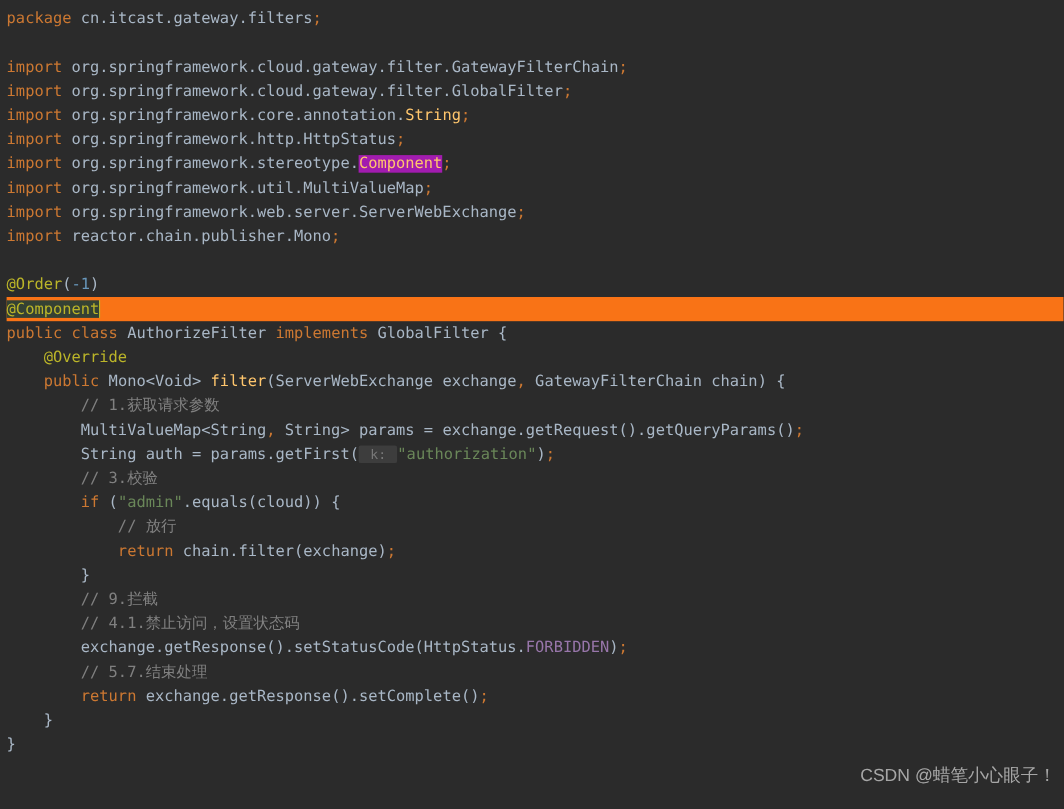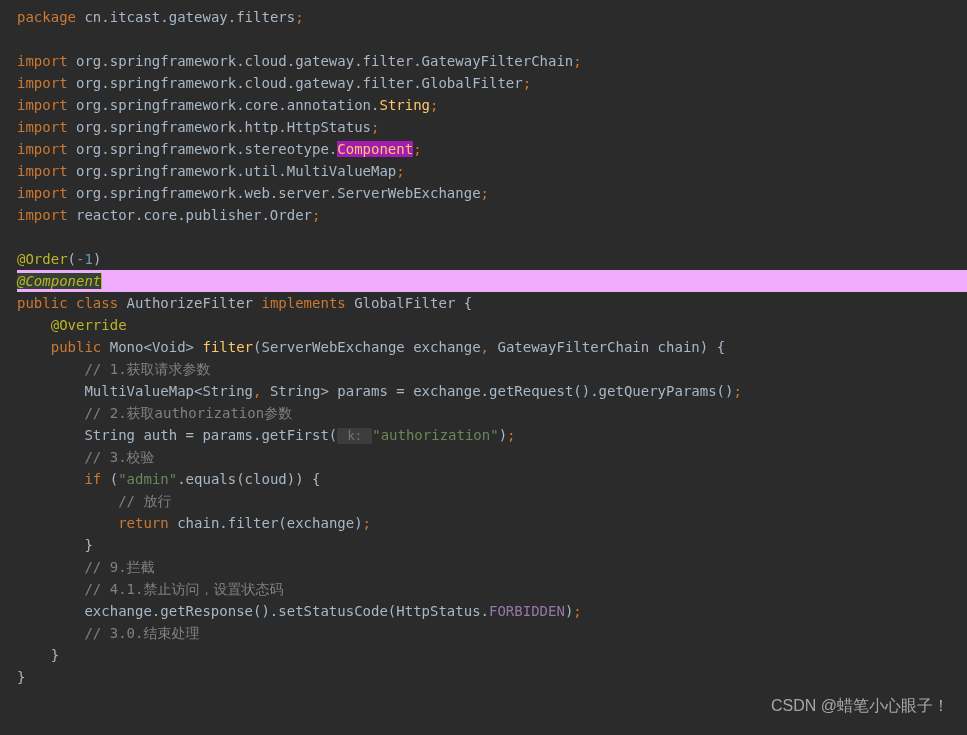--- a/index.html
+++ b/index.html
@@ -8,21 +8,21 @@
       font-family: 'Consolas', 'Monaco', monospace;
       font-size: 14px;
       line-height: 22px;
       color: #a9b7c6;
       width: 967px;
       height: 735px;
       overflow: hidden;
       position: relative;
     }
     .editor {
-      padding: 6px 0 6px 17px;
+      padding: 6px 0 6px 6px;
     }
     .line {
       white-space: pre;
       height: 22px;
     }
     .kw { color: #cc7832; }
     .cls-highlight { color: #ffc66d; background: #a21caf; }
     .annotation { color: #bbb529; text-align: right; }
     .annotation-highlight { color: #bbb529; background: #344134; }
     .method { color: #ffc66d; }
@@ -34,61 +34,61 @@
       color: #787878; 
       font-size: 12px;
       background: #3d3d3d;
       padding: 1px 3px;
       border-radius: 2px;
     }
     .punct { color: #cc7832; }
     .semi { color: #cc7832; }
     .brace { color: #a9b7c6; }
     .caret { border-left: 1px solid #bbb529; }
-    .line-hl { background: #f0abfc; font-style: italic; }
+    .line-hl { background: #f97316; }
     .watermark {
       position: absolute;
       bottom: 18px;
-      right: 18px;
+      right: 7px;
       color: rgba(220,220,220,0.7);
       font-family: sans-serif;
       font-size: 16px;
       pointer-events: none;
     }
   </style>
 </head>
 <body>
 
 <div class="editor">
   <div class="line"><span class="kw">package</span><span> cn.itcast.gateway.filters</span><span class="semi">;</span></div>
   <div class="line"></div>
   <div class="line"><span class="kw">import</span><span> org.springframework.cloud.gateway.filter.GatewayFilterChain</span><span class="semi">;</span></div>
   <div class="line"><span class="kw">import</span><span> org.springframework.cloud.gateway.filter.GlobalFilter</span><span class="semi">;</span></div>
   <div class="line"><span class="kw">import</span><span> org.springframework.core.annotation.</span><span class="method">String</span><span class="semi">;</span></div>
   <div class="line"><span class="kw">import</span><span> org.springframework.http.HttpStatus</span><span class="semi">;</span></div>
   <div class="line"><span class="kw">import</span><span> org.springframework.stereotype.</span><span class="cls-highlight">Component</span><span class="semi">;</span></div>
   <div class="line"><span class="kw">import</span><span> org.springframework.util.MultiValueMap</span><span class="semi">;</span></div>
   <div class="line"><span class="kw">import</span><span> org.springframework.web.server.ServerWebExchange</span><span class="semi">;</span></div>
-  <div class="line"><span class="kw">import</span><span> reactor.core.publisher.Order</span><span class="semi">;</span></div>
+  <div class="line"><span class="kw">import</span><span> reactor.chain.publisher.Mono</span><span class="semi">;</span></div>
   <div class="line"></div>
   <div class="line"><span class="annotation">@Order</span><span>(</span><span class="num">-1</span><span>)</span></div>
   <div class="line line-hl"><span class="annotation-highlight">@Component</span><span class="caret"></span></div>
   <div class="line"><span class="kw">public </span><span class="kw">class </span><span>AuthorizeFilter </span><span class="kw">implements </span><span>GlobalFilter </span><span class="brace">{</span></div>
   <div class="line">    <span class="annotation">@Override</span></div>
   <div class="line">    <span class="kw">public </span><span>Mono&lt;Void&gt; </span><span class="method">filter</span><span>(ServerWebExchange exchange</span><span class="punct">, </span><span>GatewayFilterChain chain) </span><span class="brace">{</span></div>
   <div class="line">        <span class="comment">// 1.获取请求参数</span></div>
   <div class="line">        <span>MultiValueMap&lt;String</span><span class="punct">, </span><span>String&gt; params = exchange.getRequest().getQueryParams()</span><span class="semi">;</span></div>
-  <div class="line">        <span class="comment">// 2.获取authorization参数</span></div>
   <div class="line">        <span>String auth = params.getFirst(</span><span class="paramhint"> k: </span><span class="string">"authorization"</span><span>)</span><span class="semi">;</span></div>
   <div class="line">        <span class="comment">// 3.校验</span></div>
   <div class="line">        <span class="kw">if </span><span>(</span><span class="string">"admin"</span><span>.equals(cloud)) </span><span class="brace">{</span></div>
   <div class="line">            <span class="comment">// 放行</span></div>
   <div class="line">            <span class="kw">return </span><span>chain.filter(exchange)</span><span class="semi">;</span></div>
   <div class="line">        <span class="brace">}</span></div>
   <div class="line">        <span class="comment">// 9.拦截</span></div>
   <div class="line">        <span class="comment">// 4.1.禁止访问，设置状态码</span></div>
   <div class="line">        <span>exchange.getResponse().setStatusCode(HttpStatus.</span><span class="member">FORBIDDEN</span><span>)</span><span class="semi">;</span></div>
-  <div class="line">        <span class="comment">// 3.0.结束处理</span></div>
+  <div class="line">        <span class="comment">// 5.7.结束处理</span></div>
+  <div class="line">        <span class="kw">return </span><span>exchange.getResponse().setComplete()</span><span class="semi">;</span></div>
   <div class="line">    <span class="brace">}</span></div>
   <div class="line"><span class="brace">}</span></div>
 </div>
 
 <div class="watermark">CSDN @蜡笔小心眼子！</div>
 
 </body></html>

